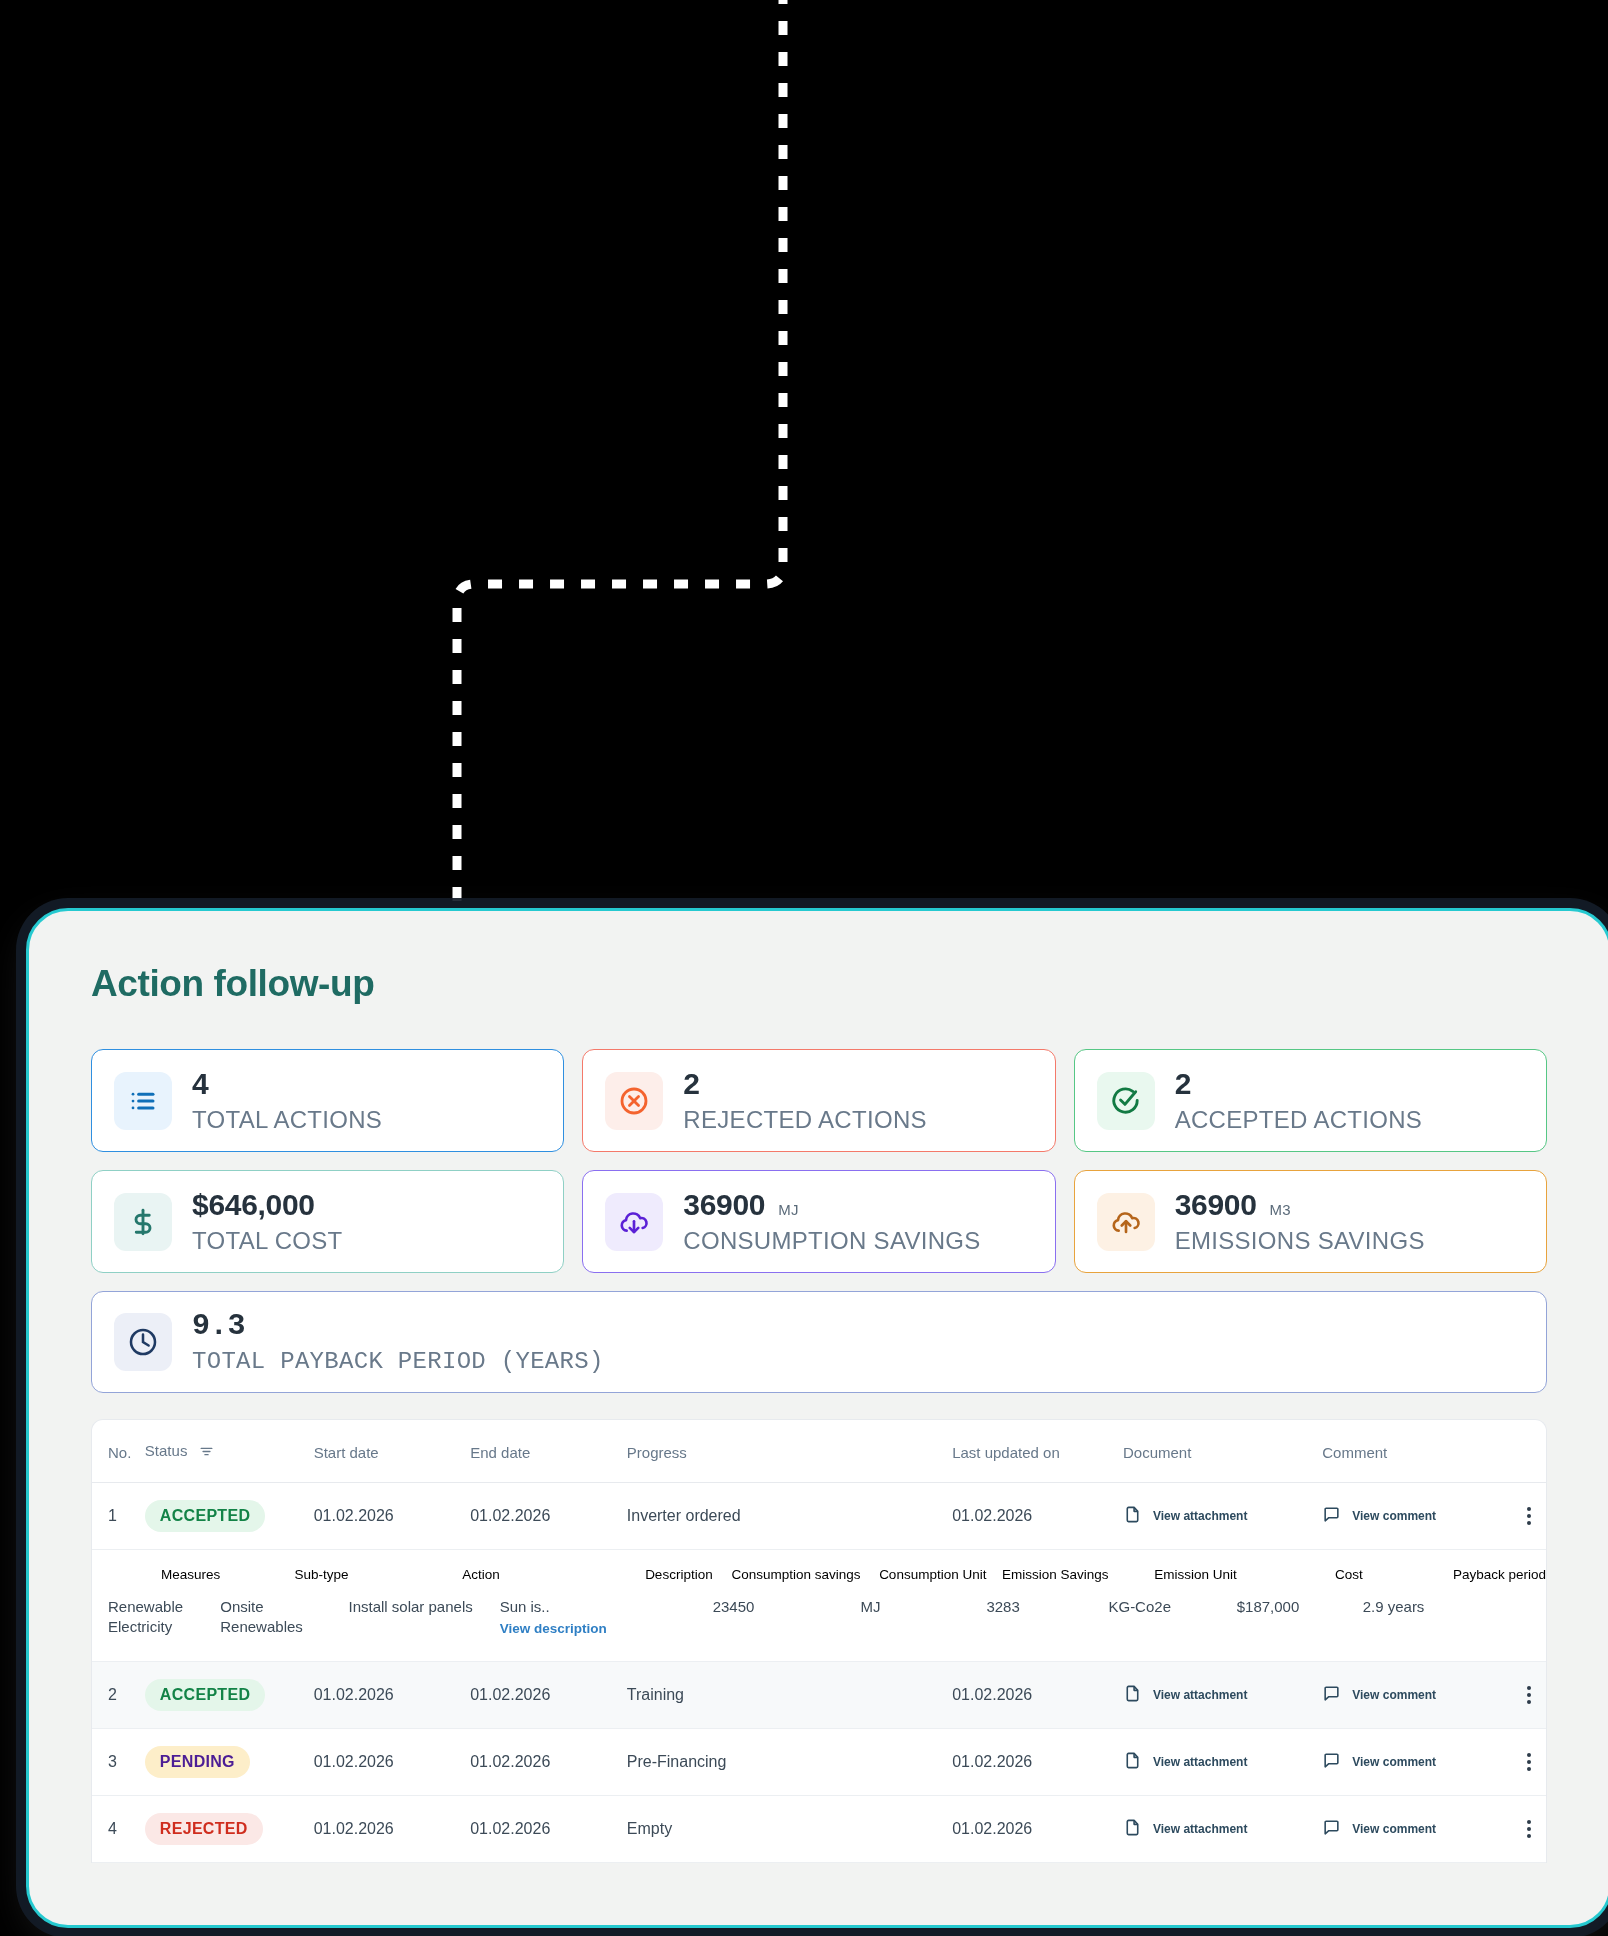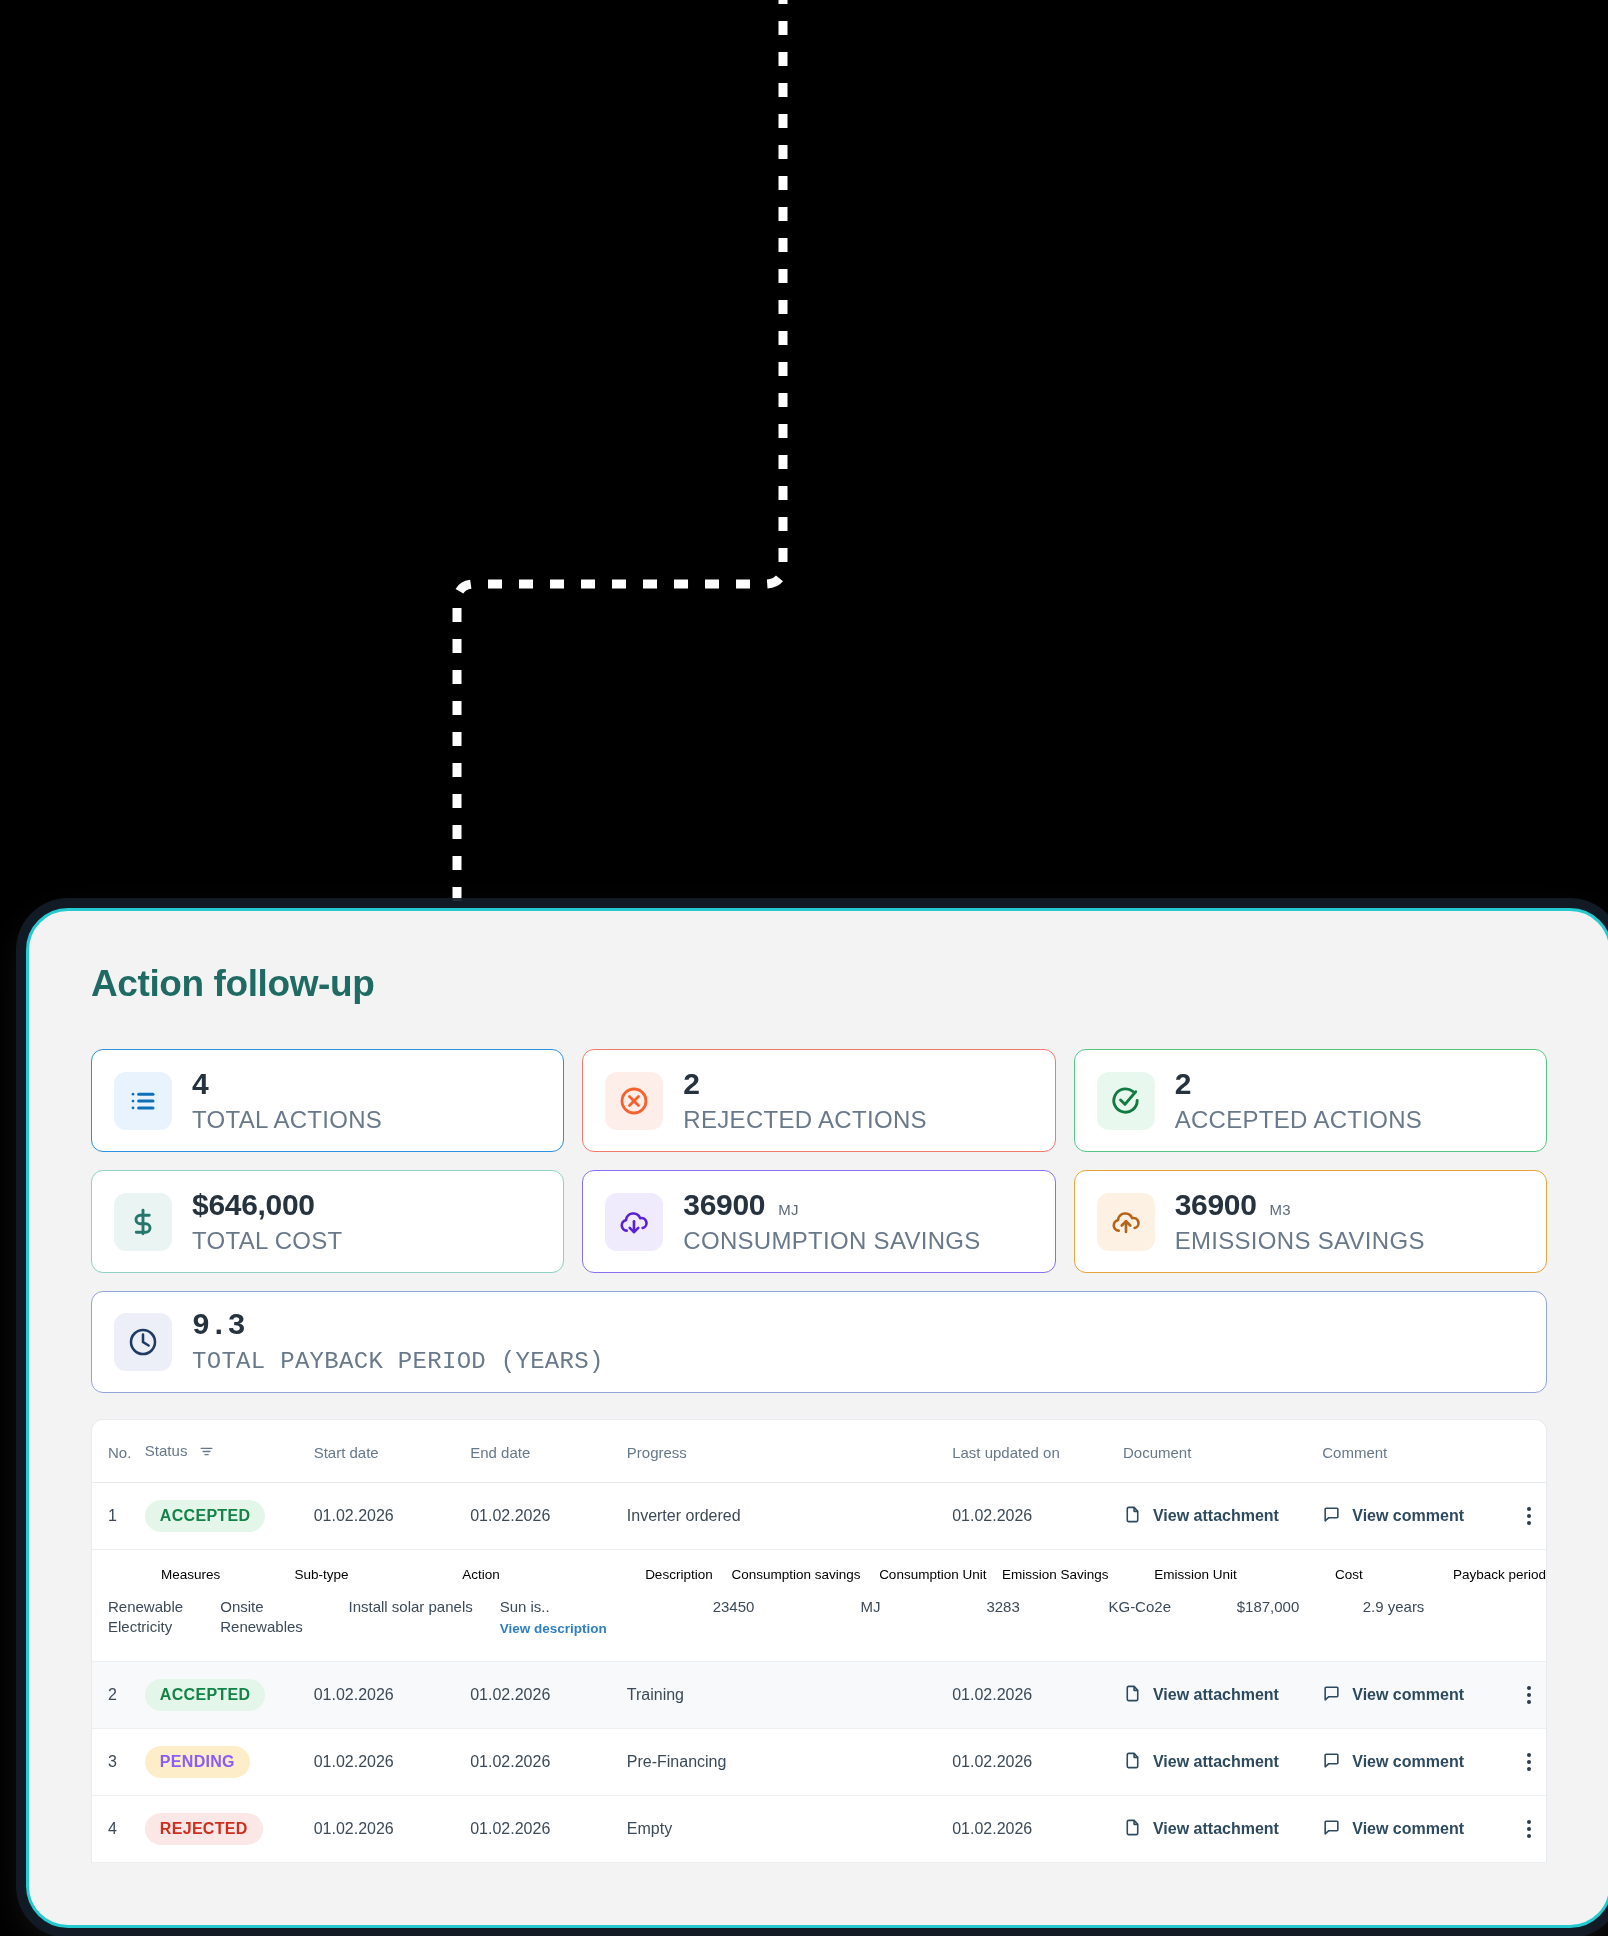--- a/index.html
+++ b/index.html
@@ -166,29 +166,29 @@
 
   .badge {
     display: inline-block;
     padding: 7px 15px;
     border-radius: 16px;
     font-size: 16px;
     font-weight: bold;
     letter-spacing: 0.3px;
   }
   .badge-accepted { background: #e4f6ea; color: #138347; }
-  .badge-pending  { background: #fdeec9; color: #8b5cf6; }
+  .badge-pending  { background: #fdeec9; color: #4c1d95; }
   .badge-rejected { background: #fbe8e6; color: #cf2d1e; }
 
   .link-cell {
     display: inline-flex;
     align-items: center;
     gap: 11px;
     color: #2d4a5e;
-    font-size: 16px;
+    font-size: 12px;
     font-weight: bold;
     cursor: pointer;
   }
 
   .kebab { display: flex; flex-direction: column; gap: 3px; align-items: center; cursor: pointer; }
   .kebab span { width: 4px; height: 4px; border-radius: 50%; background: #2d3c4a; display: block; }
 
   
   .detail-row td { padding: 0; border-bottom: 1px solid #eceff2; background: #ffffff; }
   .detail-wrap { padding: 0 0 6px 0; }

